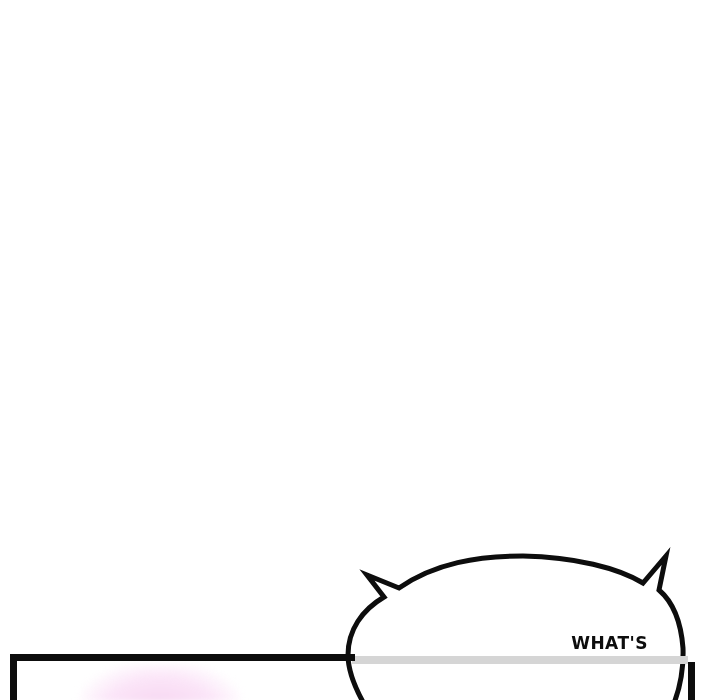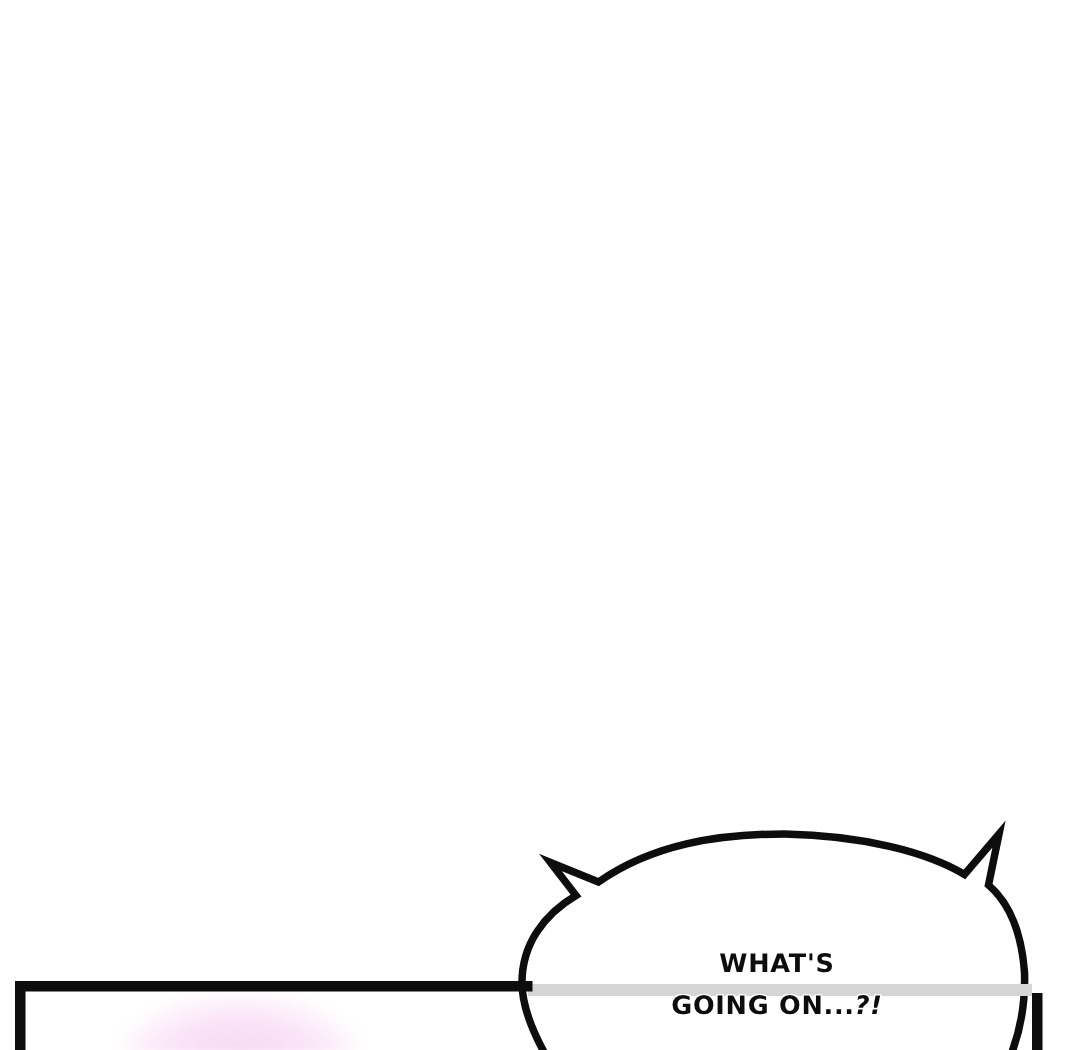--- a/index.html
+++ b/index.html
@@ -80,21 +80,21 @@
       rgba(255,255,255,0) 80%);
     filter: blur(3px);
   }
   
   .bubble-text {
     position: absolute;
     left: 388px;
     top: 633px;
     width: 260px;
     z-index: 5;
-    text-align: center;
+    text-align: right;
     color: var(--ink, #0d0d0d);
     font-weight: 700;
     font-size: 17px;
     line-height: 20px;
     letter-spacing: 0.5px;
     text-shadow:
       -1px -1px 0 #fff, 1px -1px 0 #fff,
       -1px  1px 0 #fff, 1px  1px 0 #fff,
        0   -1px 0 #fff, 0    1px 0 #fff,
       -1px  0   0 #fff, 1px  0   0 #fff;
@@ -131,18 +131,15 @@
   <div class="stripe"></div>
 
   <div class="pink-glow"></div>
 
   <div class="border-top"></div>
   <div class="border-left"></div>
   <div class="border-right"></div>
 
   <div class="bubble-text">
     <div class="line1">WHAT'S</div>
-    <div class="line2">
-      <span>GOING ON...</span><span class="em">?!</span>
-    </div>
   </div>
 
 </div>
 
 </body></html>

